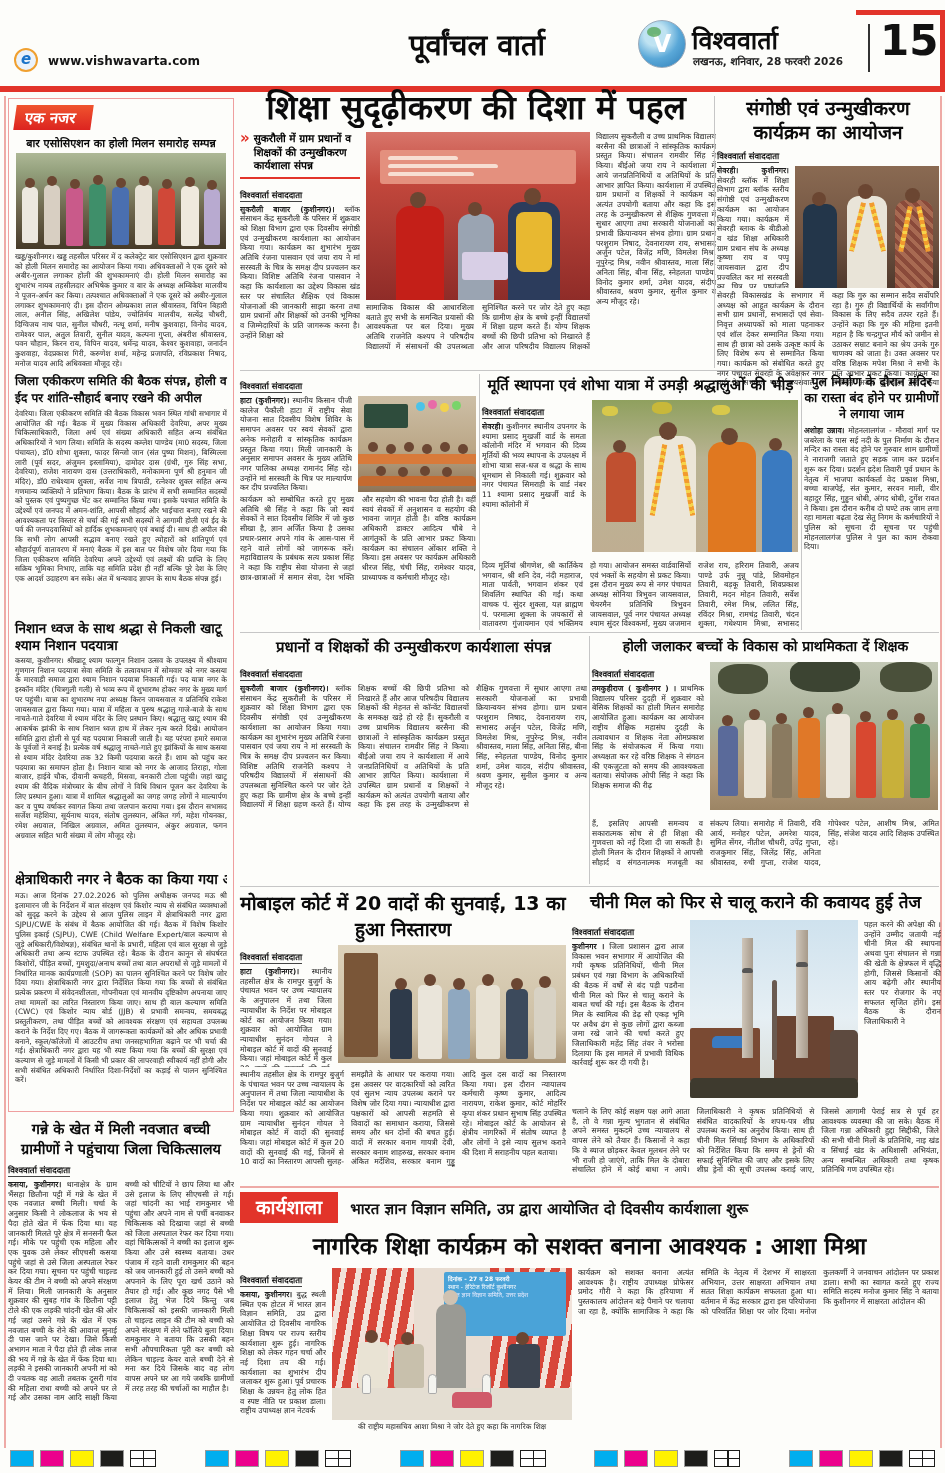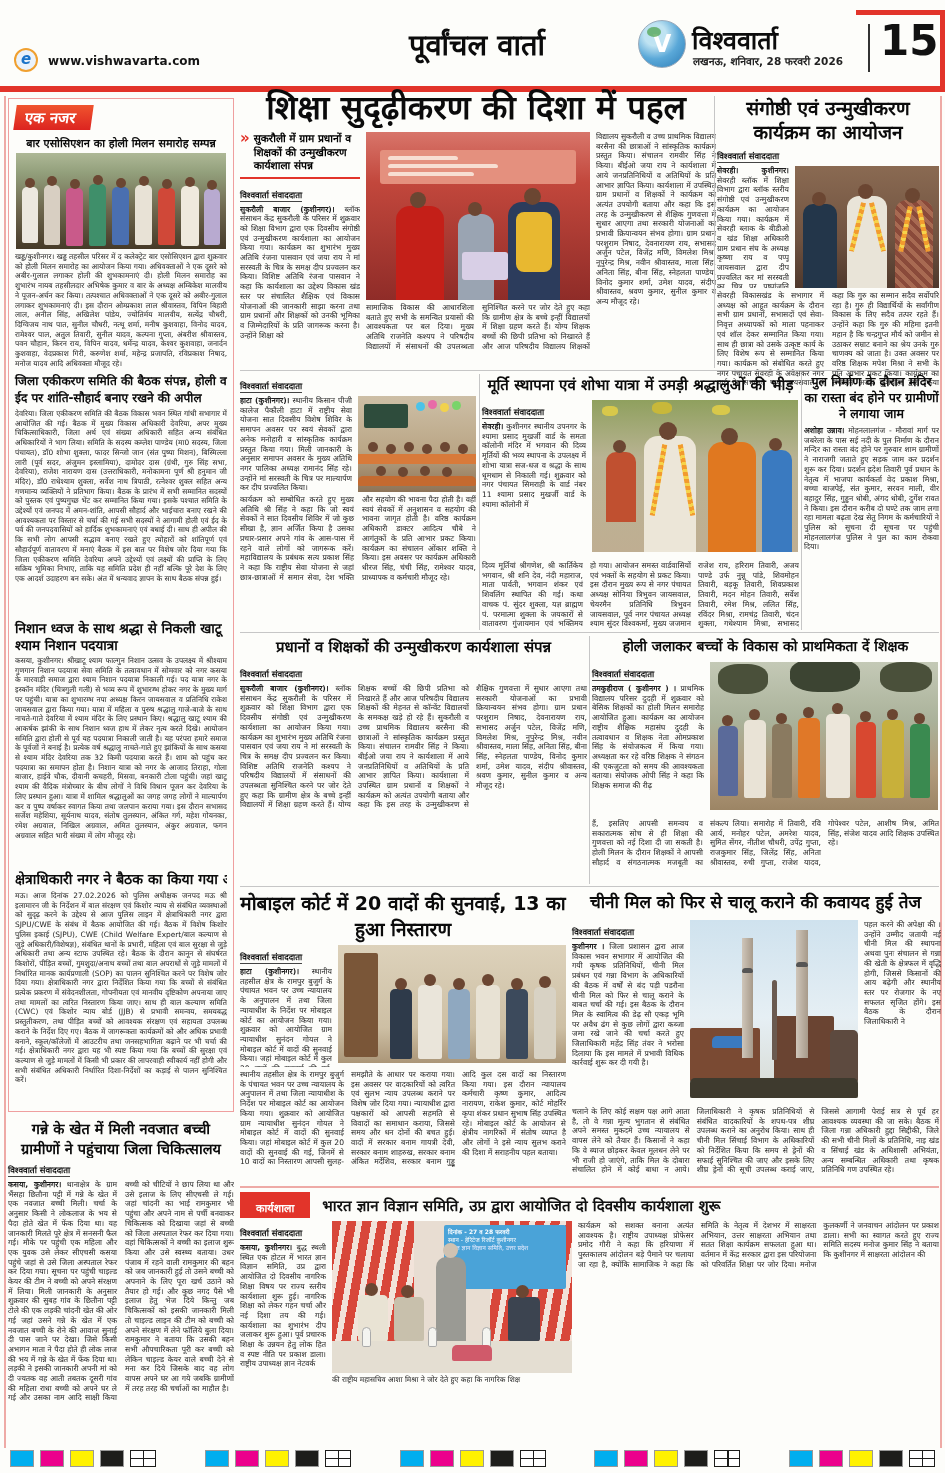--- a/index.html
+++ b/index.html
@@ -26,41 +26,41 @@
          font-size:15px;line-height:19px;text-align:center;vertical-align:middle;margin-right:5px;}
   .globe{position:absolute;width:46px;height:46px;border-radius:50%;
          background:radial-gradient(circle at 35% 30%,#bfe3f2 0 25%,#5aa8d8 55%,#2c7bb5 100%);
          border:1px solid #9ab;color:#fff;font-weight:bold;font-size:24px;text-align:center;line-height:46px;}
   .globe:after{content:"";position:absolute;left:8px;top:6px;width:14px;height:10px;border-radius:50%;
          background:#58a85a;opacity:.8;}
   
   .eknbox{border:1.5px solid #ef9f9f;padding:6px;box-sizing:border-box;overflow:hidden;}
   .ekntab{display:inline-block;background:linear-gradient(180deg,#f0542e,#dc2420);color:#fff;
           font-weight:bold;font-size:15px;padding:2px 16px 3px 10px;transform:skewX(-8deg);margin-bottom:5px;}
-  .workshop-tab{display:inline-block;background:#e2342a;color:#fff;font-weight:bold;font-size:11px;
-          padding:8px 16px 3px 16px;margin-right:12px;}
+  .workshop-tab{display:inline-block;background:#e2342a;color:#fff;font-weight:bold;font-size:19px;
+          padding:2px 16px 3px 16px;margin-right:12px;}
   
   .photo{position:relative;overflow:hidden;background:#c9c2b4;flex:none;}
   .fg{position:absolute;border-radius:5px 5px 2px 2px;}
   .hd{position:absolute;border-radius:50%;background:#6b4632;}
   .ph-holi{background:linear-gradient(180deg,#aeb896 0%,#93a07c 20%,#6f684f 58%,#463a28 100%);}
   .ph-main{background:linear-gradient(180deg,#d8756a 0%,#c2473c 30%,#8f2c28 100%);}
   .ph-sang{background:linear-gradient(180deg,#8a6a52 0%,#6f5240 60%,#4e382c 100%);}
   .ph-rasy{background:linear-gradient(180deg,#cdbfa6 0%,#bba787 55%,#8d7458 100%);}
   .ph-murt{background:linear-gradient(180deg,#8fa05e 0%,#b9b393 38%,#bfae92 100%);}
   .ph-hgrp{background:linear-gradient(180deg,#c4c9b6 0%,#aab29a 40%,#b1997a 75%,#9c8565 100%);}
   .ph-cort{background:linear-gradient(180deg,#ddd2bb 0%,#cdbfa4 70%,#ab9678 100%);}
   .ph-mill{background:linear-gradient(180deg,#cfe2ee 0%,#e6eff4 55%,#d6d9d2 100%);}
   .ph-work{background:#e8ddd2;}
   .stripeL,.stripeR{position:absolute;top:0;bottom:0;width:34%;
      background:repeating-linear-gradient(100deg,#d8473a 0 9px,#f2e3da 9px 15px);}
   .stripeL{left:0;} .stripeR{right:0;}
   .garl{position:absolute;width:5px;background:repeating-linear-gradient(180deg,#f29b2e 0 4px,#f6d34a 4px 7px);}
   .chimney{position:absolute;background:linear-gradient(90deg,#cfc6ba,#a79a8a);}
-  .cap{font-size:7.4px;line-height:9px;color:#222;text-align:left;margin-top:2px;}
+  .cap{font-size:7.4px;line-height:9px;color:#222;text-align:center;margin-top:2px;}
   
   .regrow{display:flex;justify-content:space-between;align-items:center;}
   .reggrp{display:flex;gap:6px;align-items:center;}
   .sw{width:22px;height:15px;border:0.5px solid #999;}
   .regmark{width:24px;height:15px;border:1.6px solid #1d1d1b;position:relative;background:#fff;}
   .regmark:before{content:"";position:absolute;left:50%;top:0;bottom:0;width:1.4px;background:#1d1d1b;}
   .regmark:after{content:"";position:absolute;top:50%;left:0;right:0;height:1.4px;background:#1d1d1b;}
   .c-c{background:#00aeef;} .c-m{background:#ec008c;} .c-y{background:#fff200;} .c-k{background:#1d1d1b;}
   .kicker-mark{color:#e2342a;font-weight:bold;font-size:15px;line-height:12px;}
 </style>
@@ -369,20 +369,21 @@
     <div class="bd cols3" style="height:72px;margin-top:3px;">चलाने के लिए कोई सक्षम पक्ष आगे आता है, तो वे गन्ना मूल्य भुगतान से संबंधित अपने समस्त मुकदमे उच्च न्यायालय से वापस लेने को तैयार हैं। किसानों ने कहा कि वे ब्याज छोड़कर केवल मूलधन लेने पर भी राजी हो जाएंगे, ताकि मिल के दोबारा संचालित होने में कोई बाधा न आये। जिलाधिकारी ने कृषक प्रतिनिधियों से संबंधित वादकारियों के शपथ-पत्र शीघ्र उपलब्ध कराने का अनुरोध किया। साथ ही चीनी मिल सिंचाई विभाग के अधिकारियों को निर्देशित किया कि समय से ड्रेनों की सफाई सुनिश्चित की जाए और इसके लिए शीघ्र ड्रेनों की सूची उपलब्ध कराई जाए, जिससे आगामी पेराई सत्र से पूर्व हर आवश्यक व्यवस्था की जा सके। बैठक में जिला गन्ना अधिकारी हुद्दा सिद्दीकी, जिले की सभी चीनी मिलों के प्रतिनिधि, नाइ खंड व सिंचाई खंड के अधिशासी अभियंता, अन्य सम्बन्धित अधिकारी तथा कृषक प्रतिनिधि गण उपस्थित रहे।</div>
   </div>
 
   <div class="redline" style="left:240px;top:1186px;width:699px;height:1.5px;background:#eeaaa6;"></div>
 
   <div class="abs" style="left:240px;top:1192px;width:699px;height:254px;">
     <div style="display:flex;align-items:center;">
       <span class="workshop-tab">कार्यशाला</span>
       <span style="font-size:15px;font-weight:bold;color:#111;">भारत ज्ञान विज्ञान समिति, उप्र द्वारा आयोजित दो दिवसीय कार्यशाला शुरू</span>
     </div>
+    <div class="h nowrap" style="font-size:23px;height:36px;margin-top:6px;">नागरिक शिक्षा कार्यक्रम को सशक्त बनाना आवश्यक : आशा मिश्रा</div>
     <div class="row" style="margin-top:3px;">
       <div style="width:86px;flex:none;">
         <div class="byline">विश्ववार्ता संवाददाता</div>
         <div class="bd" style="height:166px;">
           <span class="dl">कसया, कुशीनगर।</span>
           <span>बुद्ध स्थली स्थित एक होटल में भारत ज्ञान विज्ञान समिति, उप्र द्वारा आयोजित दो दिवसीय नागरिक शिक्षा विषय पर राज्य स्तरीय कार्यशाला शुरू हुई। नागरिक शिक्षा को लेकर गहन चर्चा और नई दिशा तय की गई। कार्यशाला का शुभारंभ दीप जलाकर शुरू हुआ। पूर्व प्रचारक शिक्षा के उन्नयन हेतु लोक हित व स्पष्ट नीति पर प्रकाश डाला। राष्ट्रीय उपाध्यक्ष ज्ञान नेटवर्क</span>
         </div>
       </div>
       <div style="width:240px;flex:none;">
         <div class="photo ph-work" style="width:240px;height:152px;">

